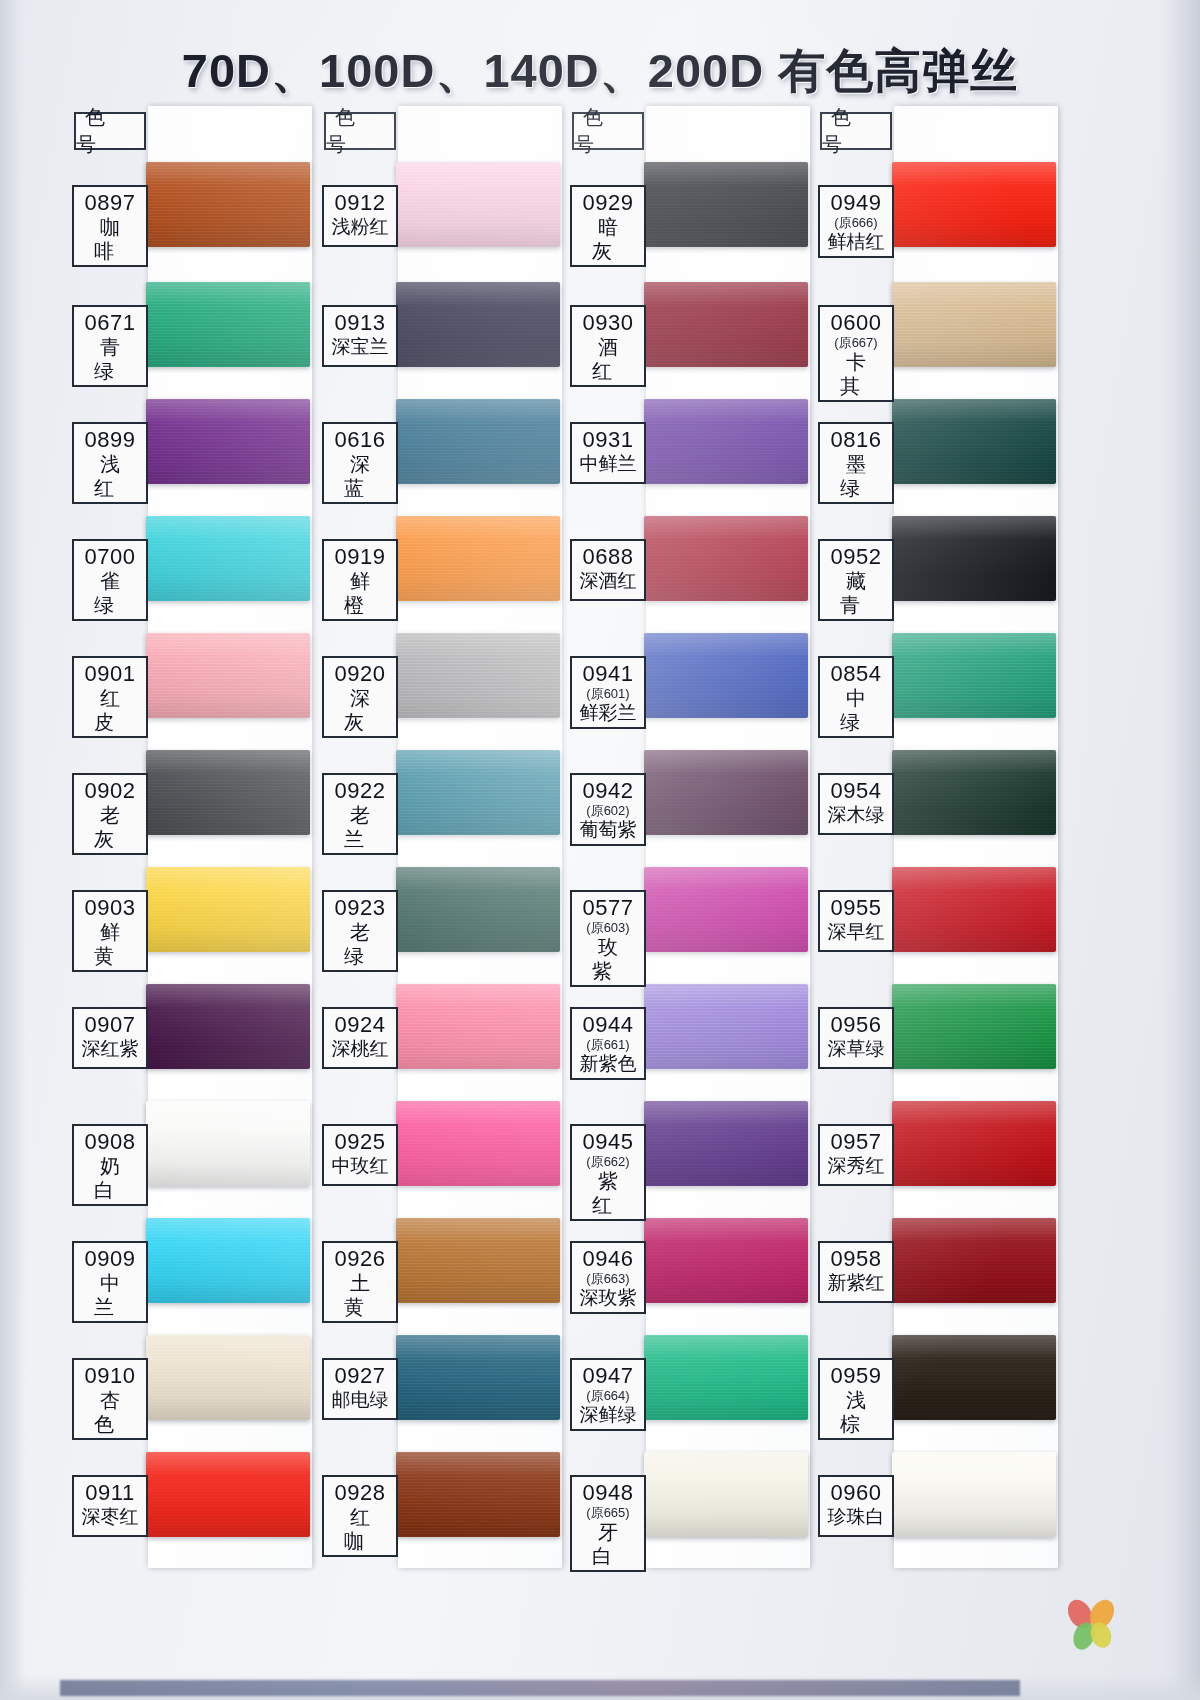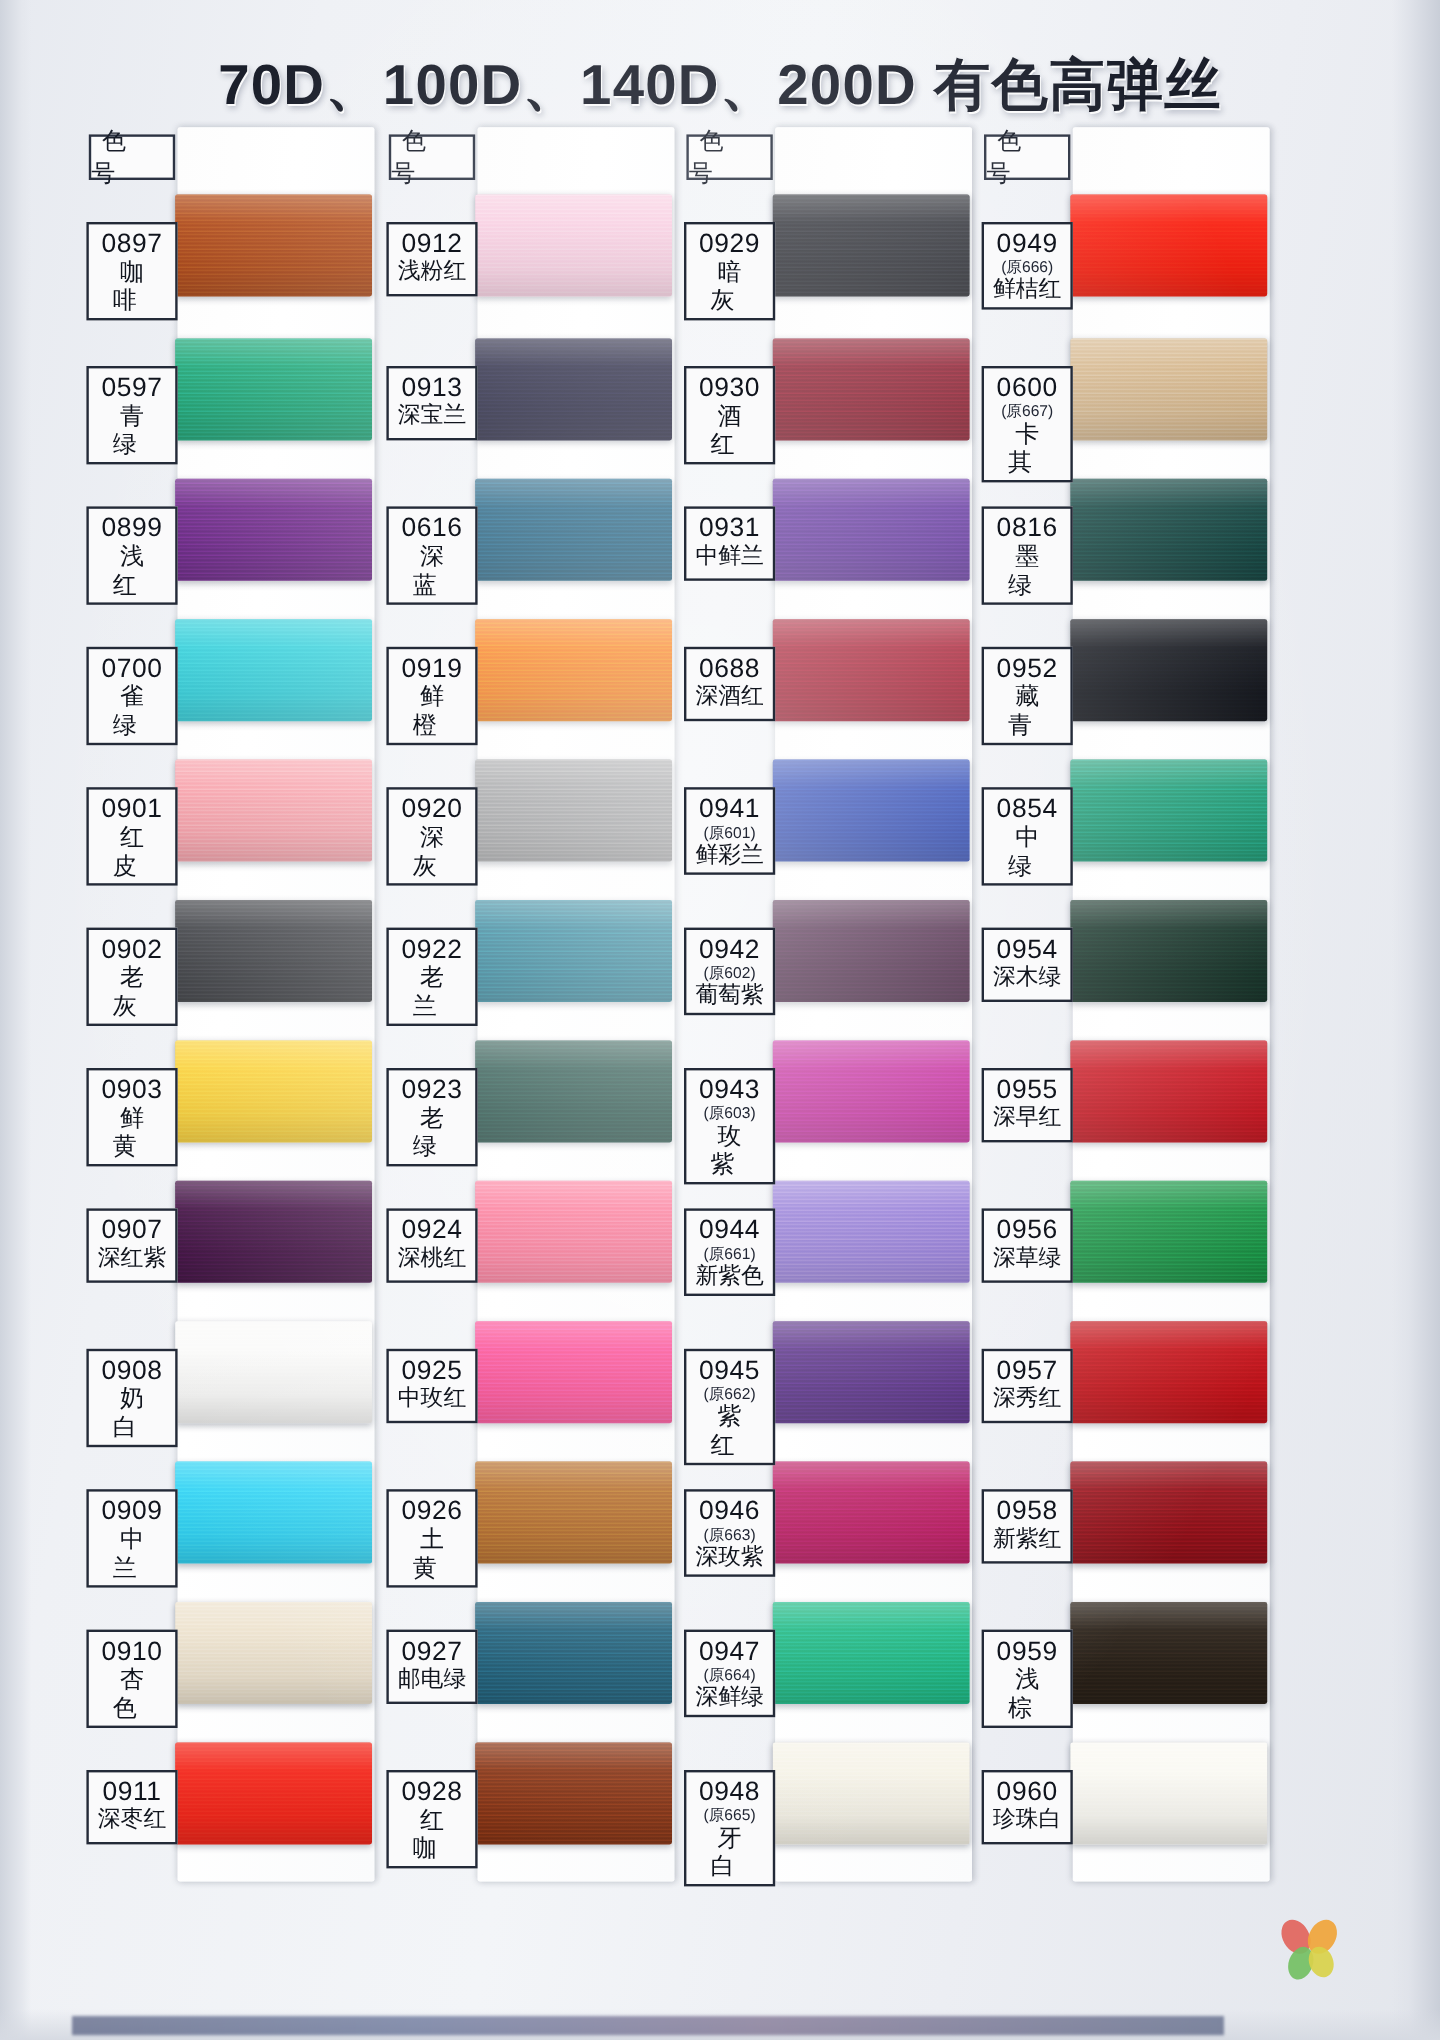--- a/index.html
+++ b/index.html
@@ -128,21 +128,21 @@
             <div class="code">0897</div>
             <div class="cname">咖 啡</div>
           </div>
         </div>
         <div class="row" style="top: 168px;">
           <div class="swatch" style="background: rgb(31, 169, 123);">
             <div class="fibres"></div>
             <div class="sheen"></div>
           </div>
           <div class="label two">
-            <div class="code">0597</div>
+            <div class="code">0671</div>
             <div class="cname">青 绿</div>
           </div>
         </div>
         <div class="row" style="top: 285px;">
           <div class="swatch" style="background: rgb(106, 33, 135);">
             <div class="fibres"></div>
             <div class="sheen"></div>
           </div>
           <div class="label two">
             <div class="code">0899</div>
@@ -428,21 +428,21 @@
             <div class="alt">(原602)</div>
             <div class="cname">葡萄紫</div>
           </div>
         </div>
         <div class="row" style="top: 753px;">
           <div class="swatch" style="background: rgb(191, 23, 148);">
             <div class="fibres"></div>
             <div class="sheen"></div>
           </div>
           <div class="label two">
-            <div class="code">0943</div>
+            <div class="code">0577</div>
             <div class="alt">(原603)</div>
             <div class="cname">玫 紫</div>
           </div>
         </div>
         <div class="row" style="top: 870px;">
           <div class="swatch" style="background: rgb(138, 110, 212);">
             <div class="fibres"></div>
             <div class="sheen"></div>
           </div>
           <div class="label wide">

